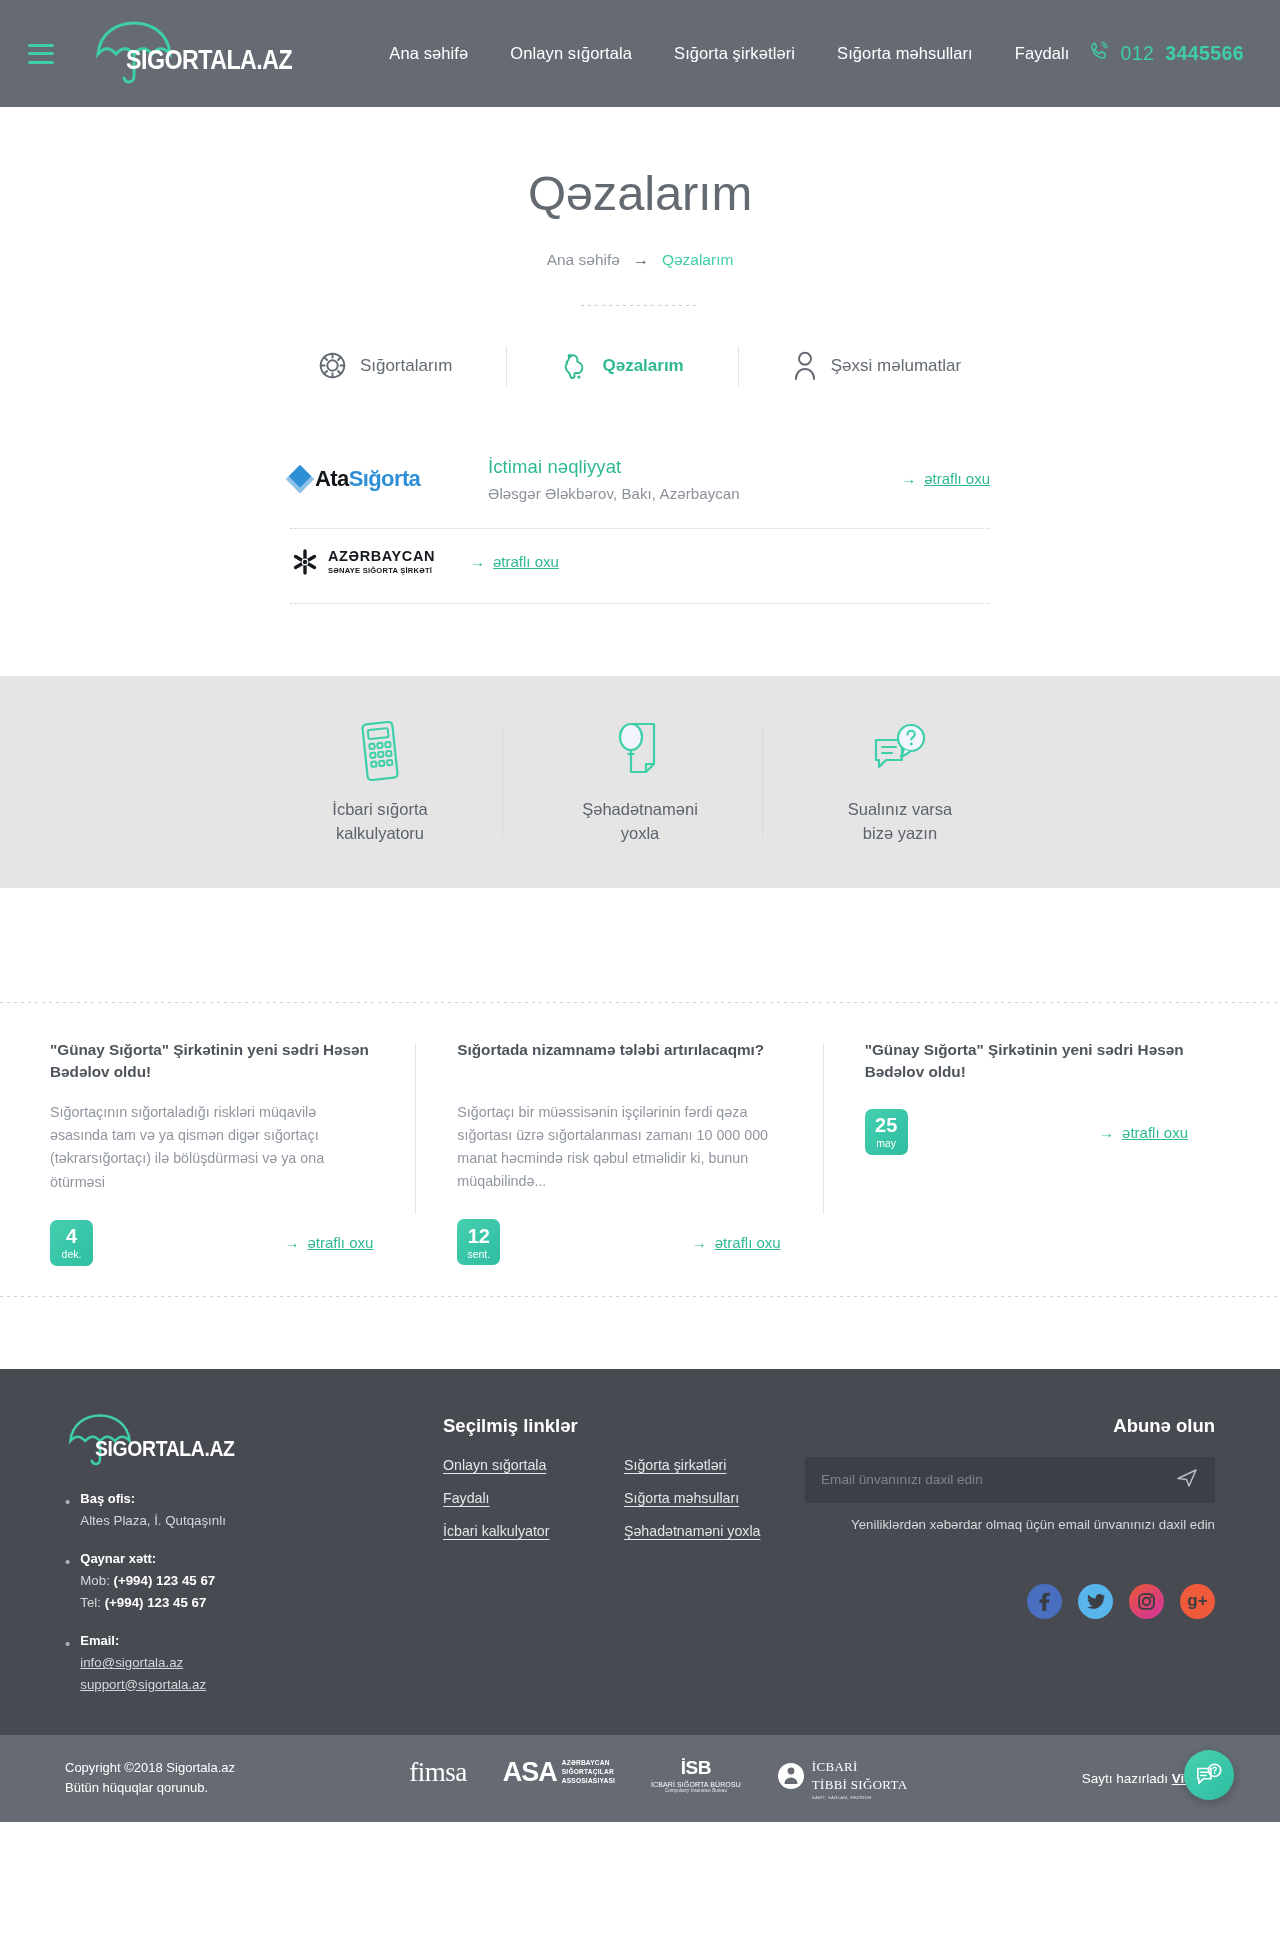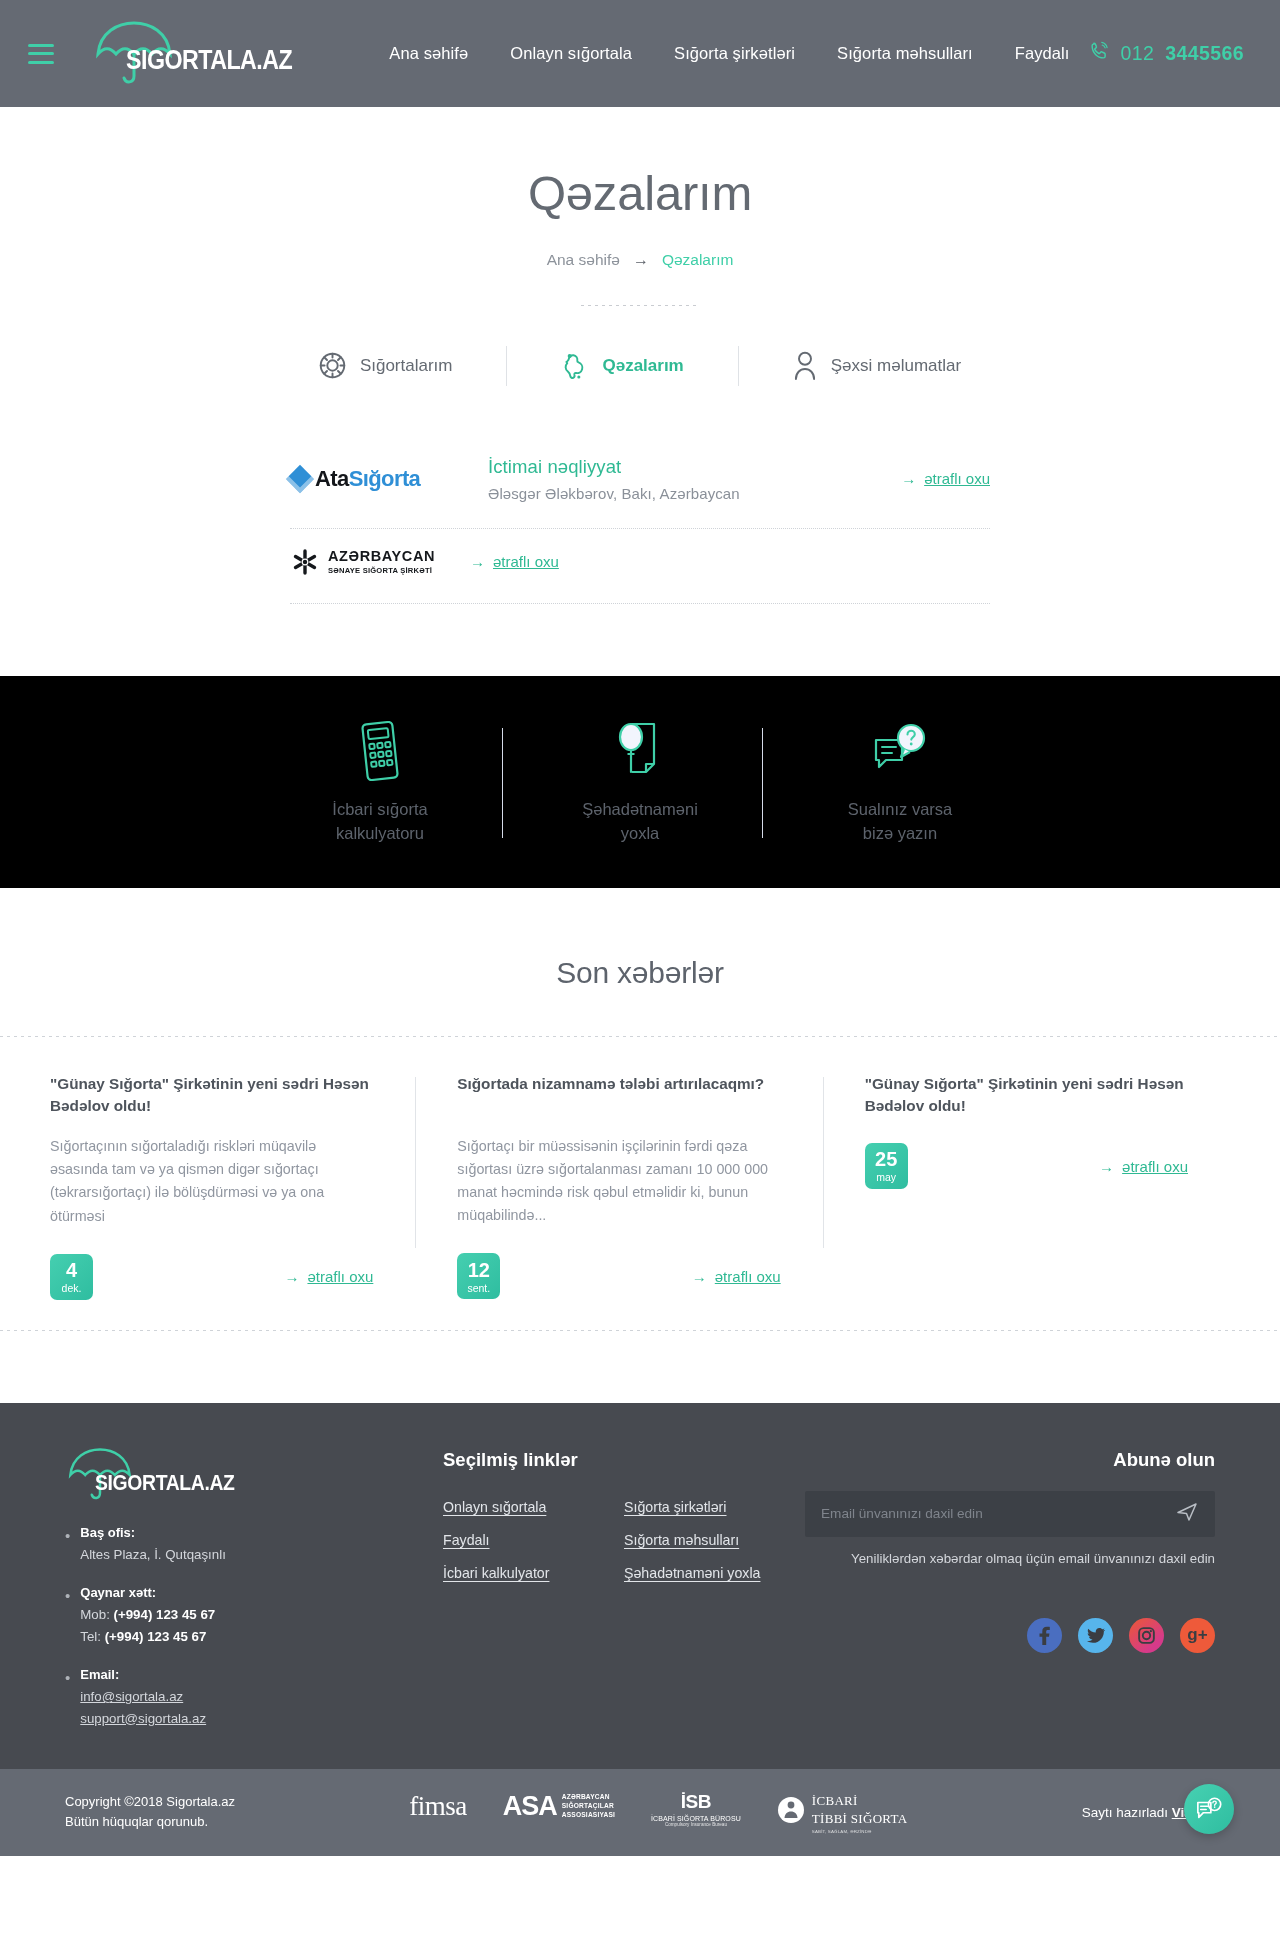--- a/index.html
+++ b/index.html
@@ -120,21 +120,21 @@
 
   
   .asan { display: flex; align-items: center; gap: 8px; }
   .asan-mark { width: 30px; height: 30px; position: relative; }
   .asan-txt { line-height: 1.15; }
   .asan-t1 { font-size: 14.5px; font-weight: 700; color: #15181c; letter-spacing: 0.6px; }
   .asan-t2 { font-size: 7.6px; font-weight: 700; color: #15181c; letter-spacing: 0.22px; margin-top: 2px; }
 
   
   .features {
-    background: #000000; margin-top: 72px;
+    background: #e5e5e5; margin-top: 72px;
     display: flex; align-items: stretch; justify-content: center;
     padding: 44px 0 42px;
   }
   .feature {
     width: 260px; text-align: center; position: relative;
     display: flex; flex-direction: column; align-items: center;
     padding: 0 30px;
   }
   .feature + .feature::before {
     content: ""; position: absolute; left: -8px; top: 8px; bottom: 8px;
@@ -207,21 +207,21 @@
     margin-left: -40px; margin-top: 12px; transform: scaleX(0.88); transform-origin: left;
   }
   .f-block { margin-top: 20px; display: flex; gap: 10px; }
   .f-bullet { color: #aeb2b8; font-size: 15px; line-height: 1.2; margin-top: 2px; }
   .f-block-h { font-weight: 700; font-size: 13px; color: #fff; margin-bottom: 4px; }
   .f-block-l { font-size: 13.3px; color: #d4d7dc; line-height: 1.62; }
   .f-block-l b { font-weight: 700; color: #fff; }
   .f-mail { display: block; color: #d4d7dc; font-size: 13.3px; text-decoration: underline; line-height: 1.6; }
 
   .f-col-2 { width: 430px; flex: 0 0 430px; padding-left: 68px; }
-  .f-h { font-size: 18.5px; font-weight: 700; margin-bottom: 28px; }
+  .f-h { font-size: 18.5px; font-weight: 700; margin-bottom: 20px; }
   .f-links { display: flex; }
   .f-links-col { width: 50%; display: flex; flex-direction: column; gap: 17px; }
   .f-links-col a {
     color: #e2e5e9; font-size: 14.2px; text-decoration: underline; text-underline-offset: 3px;
   }
 
   .f-col-3 { flex: 1 1 auto; text-align: right; }
   .f-sub-h { font-size: 18.5px; font-weight: 700; margin-bottom: 20px; }
   .sub-box {
     display: flex; align-items: center; background: #3c4046;
@@ -473,21 +473,20 @@
       </div>
       <div class="feature-label">
         <span>Sualınız varsa</span><br>
         <span>bizə yazın</span>
       </div>
     </div>
 
   </div>
 
   <div class="news-wrap">
-    <div class="news-title">Son xəbərlər</div>
     <div class="news-sep"></div>
 
     <div class="news-grid">
 
       <div class="news-card">
         <div class="nc-title">"Günay Sığorta" Şirkətinin yeni sədri Həsən Bədəlov oldu!</div>
         <div class="nc-body">Sığortaçının sığortaladığı riskləri müqavilə əsasında tam və ya qismən digər sığortaçı (təkrarsığortaçı) ilə bölüşdürməsi və ya ona ötürməsi</div>
         <div class="nc-foot">
           <div class="date-badge">
             <span class="d-num">4</span>

